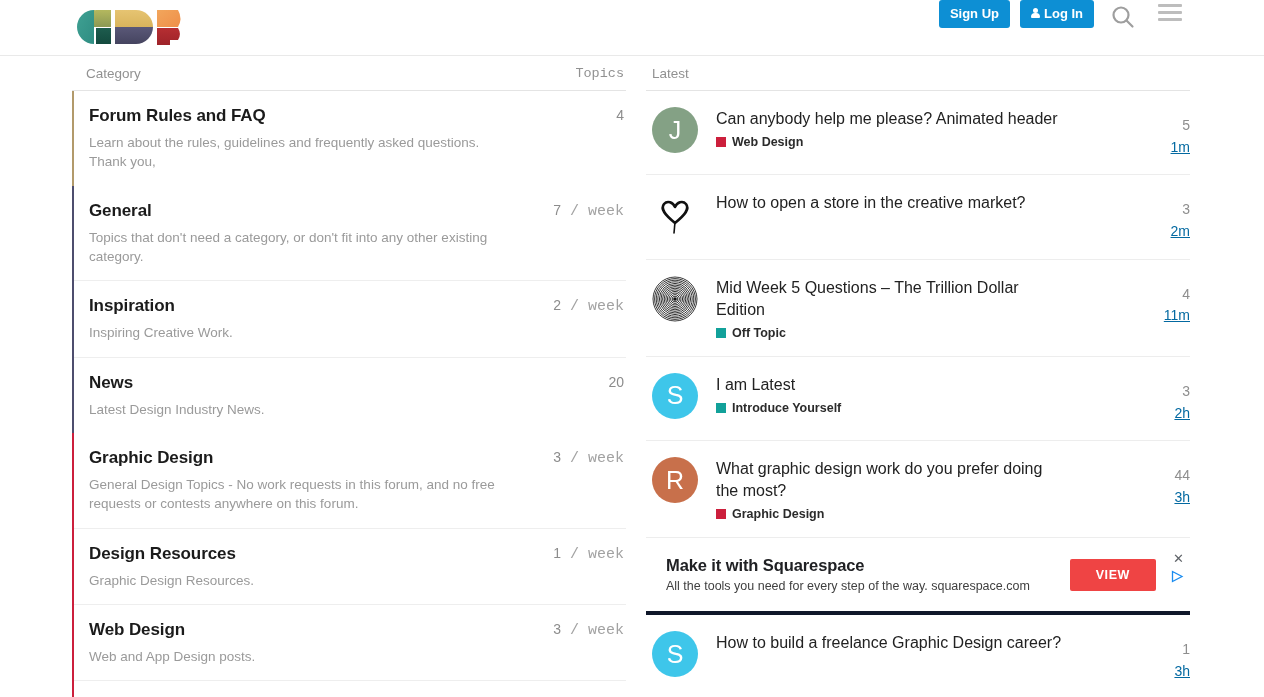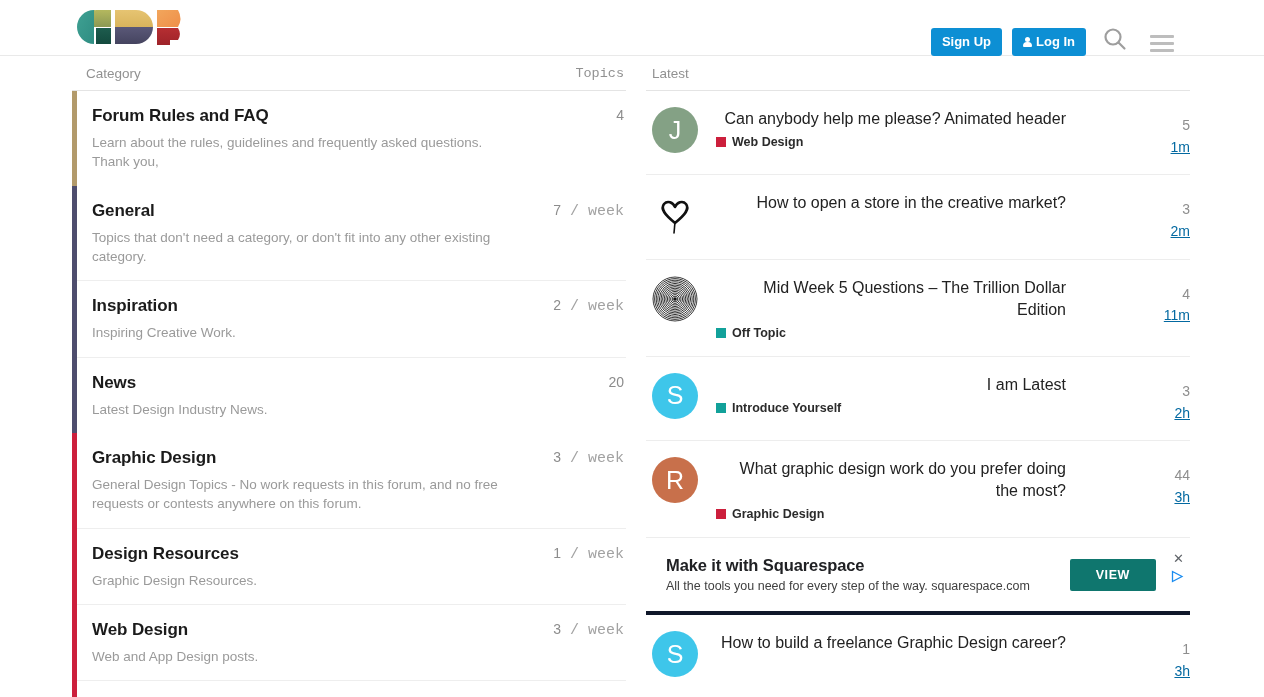--- a/index.html
+++ b/index.html
@@ -22,25 +22,25 @@
     align-items: center;
   }
   .logo {
     margin-left: 74px;
     width: 124px;
     height: 42px;
     display: block;
   }
   .header-right {
     position: absolute;
-    right: 84px;
+    right: 76px;
     top: 0;
     height: 56px;
     display: flex;
-    align-items: flex-end;
+    align-items: flex-start;
     gap: 10px;
   }
   .btn-blue {
     background: #0d8fd4;
     color: #ffffff;
     border: none;
     font-family: "Liberation Sans", sans-serif;
     font-size: 13px;
     font-weight: bold;
     padding: 6px 11px;
@@ -110,21 +110,21 @@
     color: #919191;
     padding: 10px 0 9px 14px;
     display: flex;
     justify-content: space-between;
     border-bottom: 1px solid #e4e4e4;
   }
   .col-head .right-label { padding-right: 2px; font-family: Liberation Mono, monospace; }
   .col-head-latest { padding-left: 6px; }
 
   
-  .cat-group { border-left: 5px solid #14b8a6; }
+  .cat-group { border-left: 2px solid #14b8a6; }
   .cat-row {
     display: flex;
     justify-content: space-between;
     align-items: flex-start;
     padding: 14px 2px 14px 15px;
     border-bottom: 1px solid #eeeeee;
   }
   .cat-row:last-child { border-bottom: none; }
   .cat-main { max-width: 430px; }
   .cat-title {
@@ -172,21 +172,20 @@
     cursor: pointer;
   }
   .avatar.img-avatar { background: transparent; }
   .topic-body { flex: 1; padding-top: 1px; }
   .topic-title {
     font-size: 16px;
     color: #222222;
     line-height: 1.38;
     cursor: pointer;
     max-width: 350px;
-    text-align: right;
   }
   .topic-cat {
     margin-top: 5px;
     display: flex;
     align-items: center;
     gap: 6px;
     font-size: 12.5px;
     font-weight: bold;
     color: #2b2b2b;
     cursor: pointer;
@@ -221,21 +220,21 @@
     font-weight: bold;
     color: #202124;
     letter-spacing: -0.1px;
   }
   .ad-sub {
     font-size: 12.5px;
     color: #404040;
     margin-top: 4px;
   }
   .ad-view {
-    background: #0f766e;
+    background: #ef4444;
     color: #fff;
     border: none;
     font-size: 12.5px;
     font-weight: bold;
     letter-spacing: 0.6px;
     padding: 9px 26px;
     border-radius: 2px;
     cursor: pointer;
     margin-right: 34px;
   }

